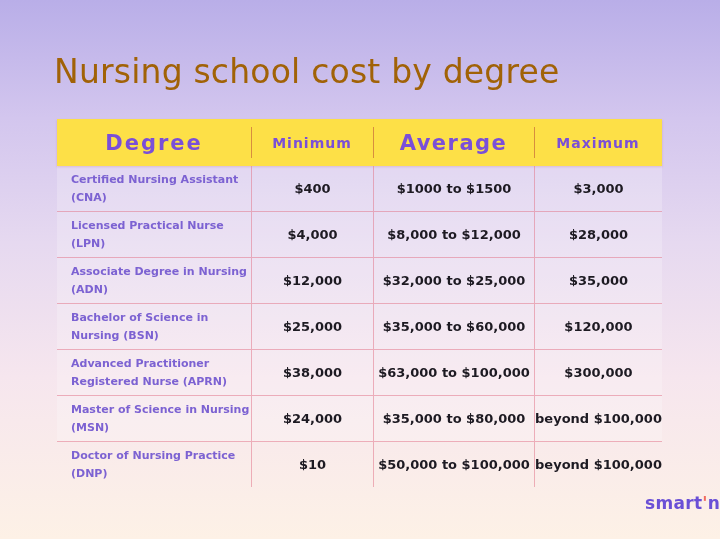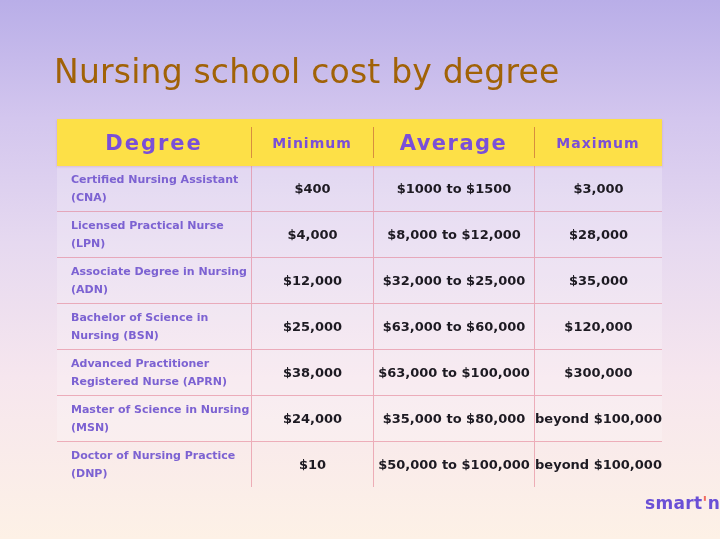--- a/index.html
+++ b/index.html
@@ -139,21 +139,21 @@
   <div class="row">
     <div class="cell degree">Associate Degree in Nursing (ADN)</div>
     <div class="cell">$12,000</div>
     <div class="cell">$32,000 to $25,000</div>
     <div class="cell">$35,000</div>
   </div>
 
   <div class="row">
     <div class="cell degree">Bachelor of Science in Nursing (BSN)</div>
     <div class="cell">$25,000</div>
-    <div class="cell">$63,000 to $60,000</div>
+    <div class="cell">$35,000 to $60,000</div>
     <div class="cell">$120,000</div>
   </div>
 
   <div class="row">
     <div class="cell degree">Advanced Practitioner Registered Nurse (APRN)</div>
     <div class="cell">$38,000</div>
     <div class="cell">$63,000 to $100,000</div>
     <div class="cell">$300,000</div>
   </div>
 

